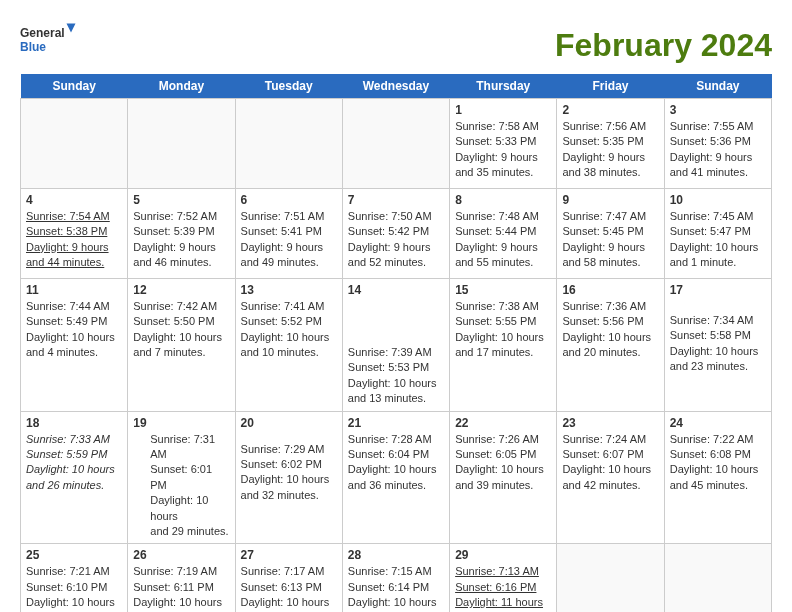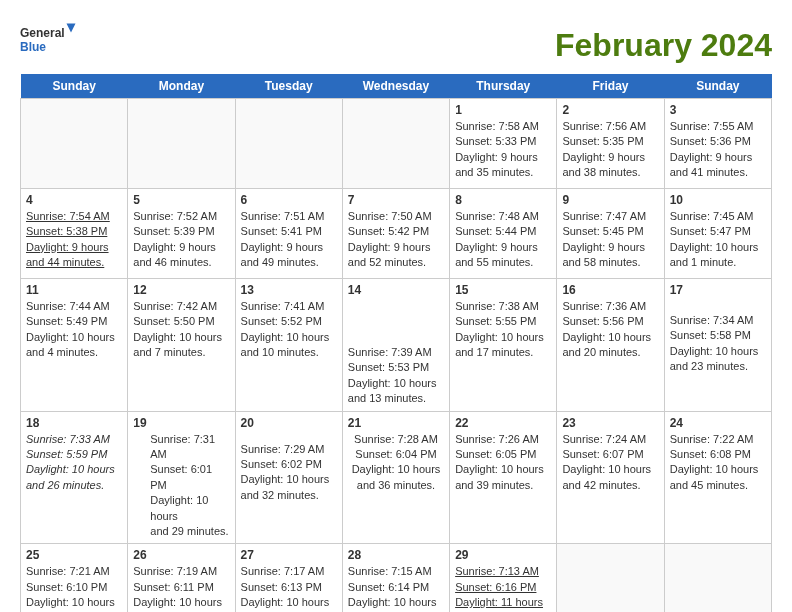--- a/index.html
+++ b/index.html
@@ -247,21 +247,21 @@
         </td>
         <td>
           <span class="day-number">20</span>
           <div class="day-info" style="white-space: pre-line; margin-top: 12px;">Sunrise: 7:29 AM
 Sunset: 6:02 PM
 Daylight: 10 hours
 and 32 minutes.</div>
         </td>
         <td>
           <span class="day-number">21</span>
-          <div class="day-info" style="white-space: pre-line; text-align: center;">Sunrise: 7:28 AM
+          <div class="day-info" style="white-space: pre-line;">Sunrise: 7:28 AM
 Sunset: 6:04 PM
 Daylight: 10 hours
 and 36 minutes.</div>
         </td>
         <td>
           <span class="day-number">22</span>
           <div class="day-info" style="white-space: pre-line;">Sunrise: 7:26 AM
 Sunset: 6:05 PM
 Daylight: 10 hours
 and 39 minutes.</div>

